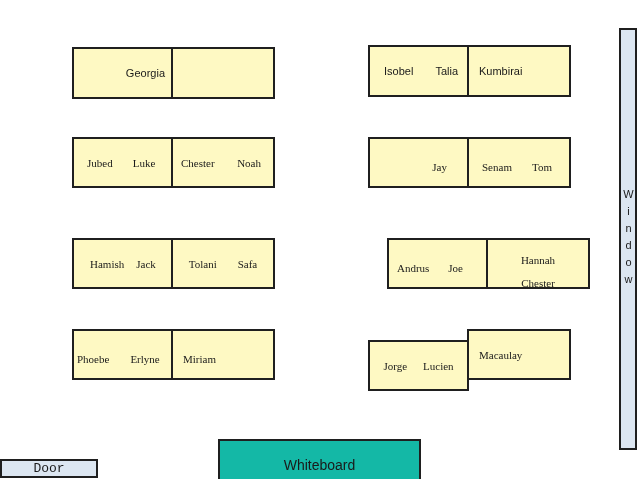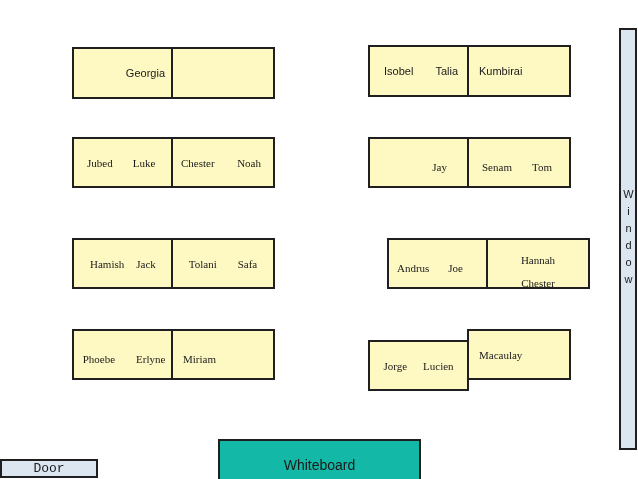--- a/index.html
+++ b/index.html
@@ -30,21 +30,21 @@
   .box.r { width: 104px; margin-left: -2px; }
   .h52 { height: 52px; }
   .h51 { height: 51px; font-family: Liberation Serif, serif; }
 
   
   .n-right    { justify-content: flex-end; padding-right: 6px; }
   .n-right-lg { justify-content: flex-end; padding-right: 20px; }
   .n-left     { justify-content: flex-start; padding-left: 10px; }
   .cluster    { justify-content: flex-start; padding-left: 13px; gap: 20px; }
   .cluster2   { padding-left: 16px; gap: 12px; }
-  .cluster3   { padding-left: 3px;  gap: 21px; justify-content: center; }
+  .cluster3   { padding-left: 3px;  gap: 21px; }
   .spread     { justify-content: space-between; padding-left: 8px; padding-right: 12px; }
   .spread2    { padding-left: 14px; padding-right: 9px; }
   .spread3    { padding-left: 8px; padding-right: 23px; }
   .centered   { justify-content: center; gap: 21px; }
   .centered2  { gap: 11px; }
   .centered3  { gap: 16px; }
   .low4 { padding-top: 8px; }
   .low6 { padding-top: 0; margin-top: 11px; }
   .low8 { padding-top: 16px; flex-direction: column; }
 

